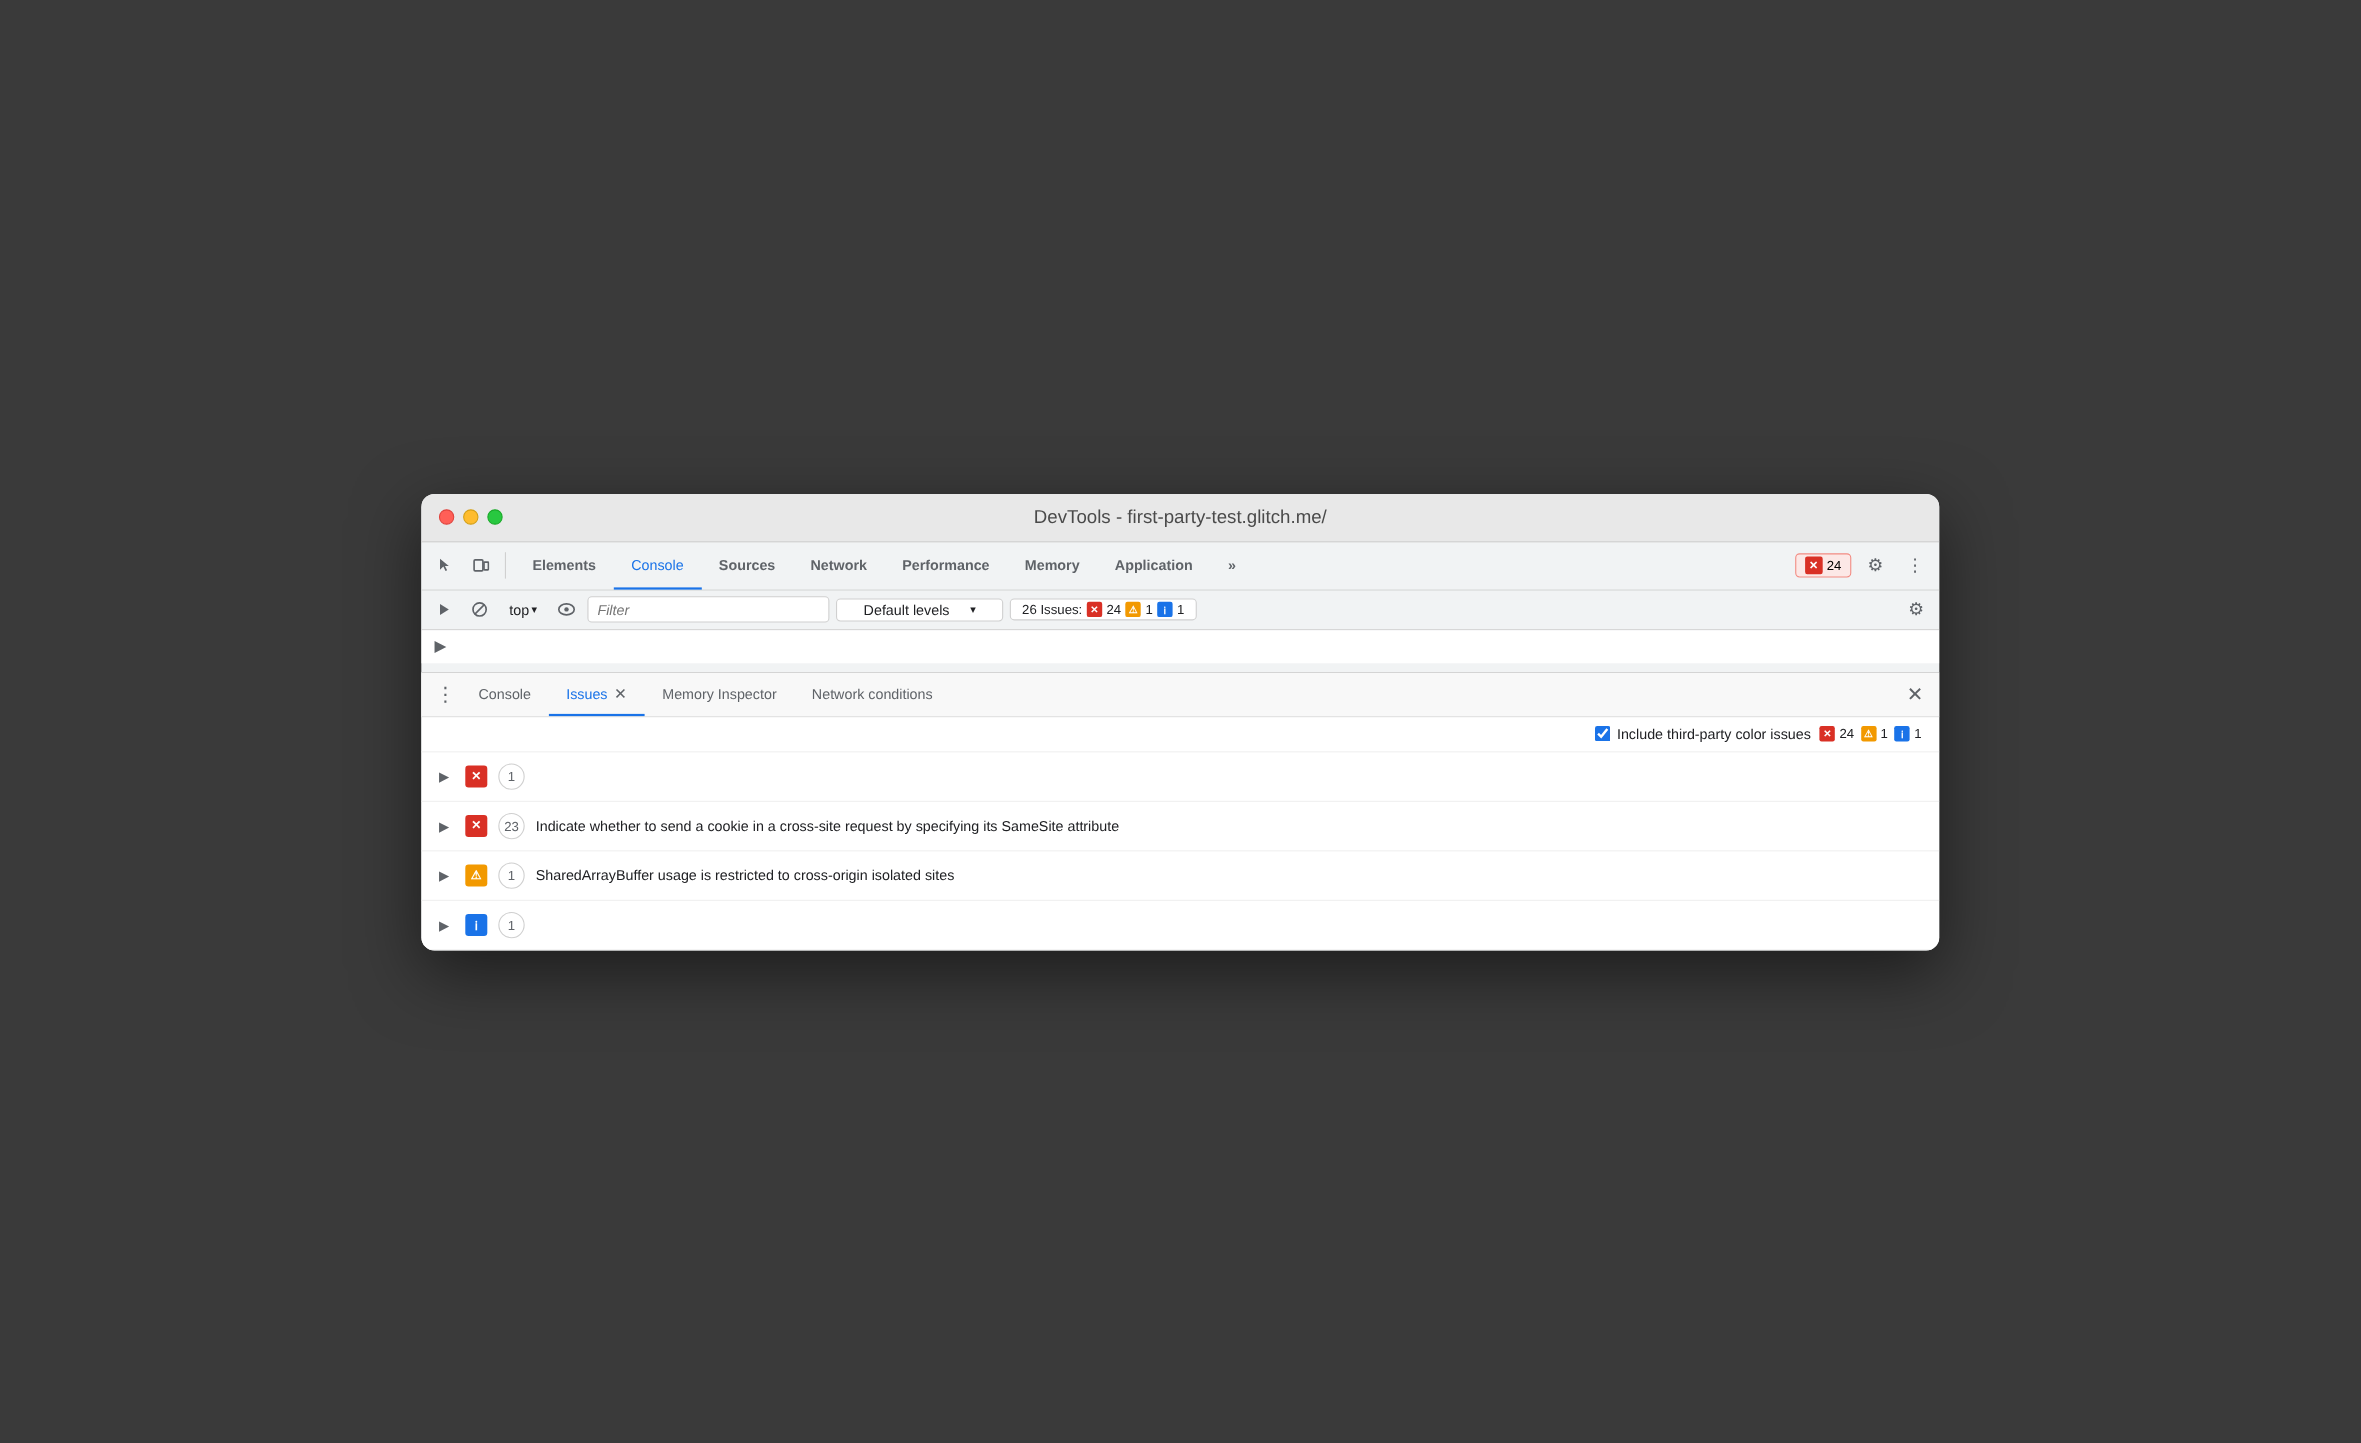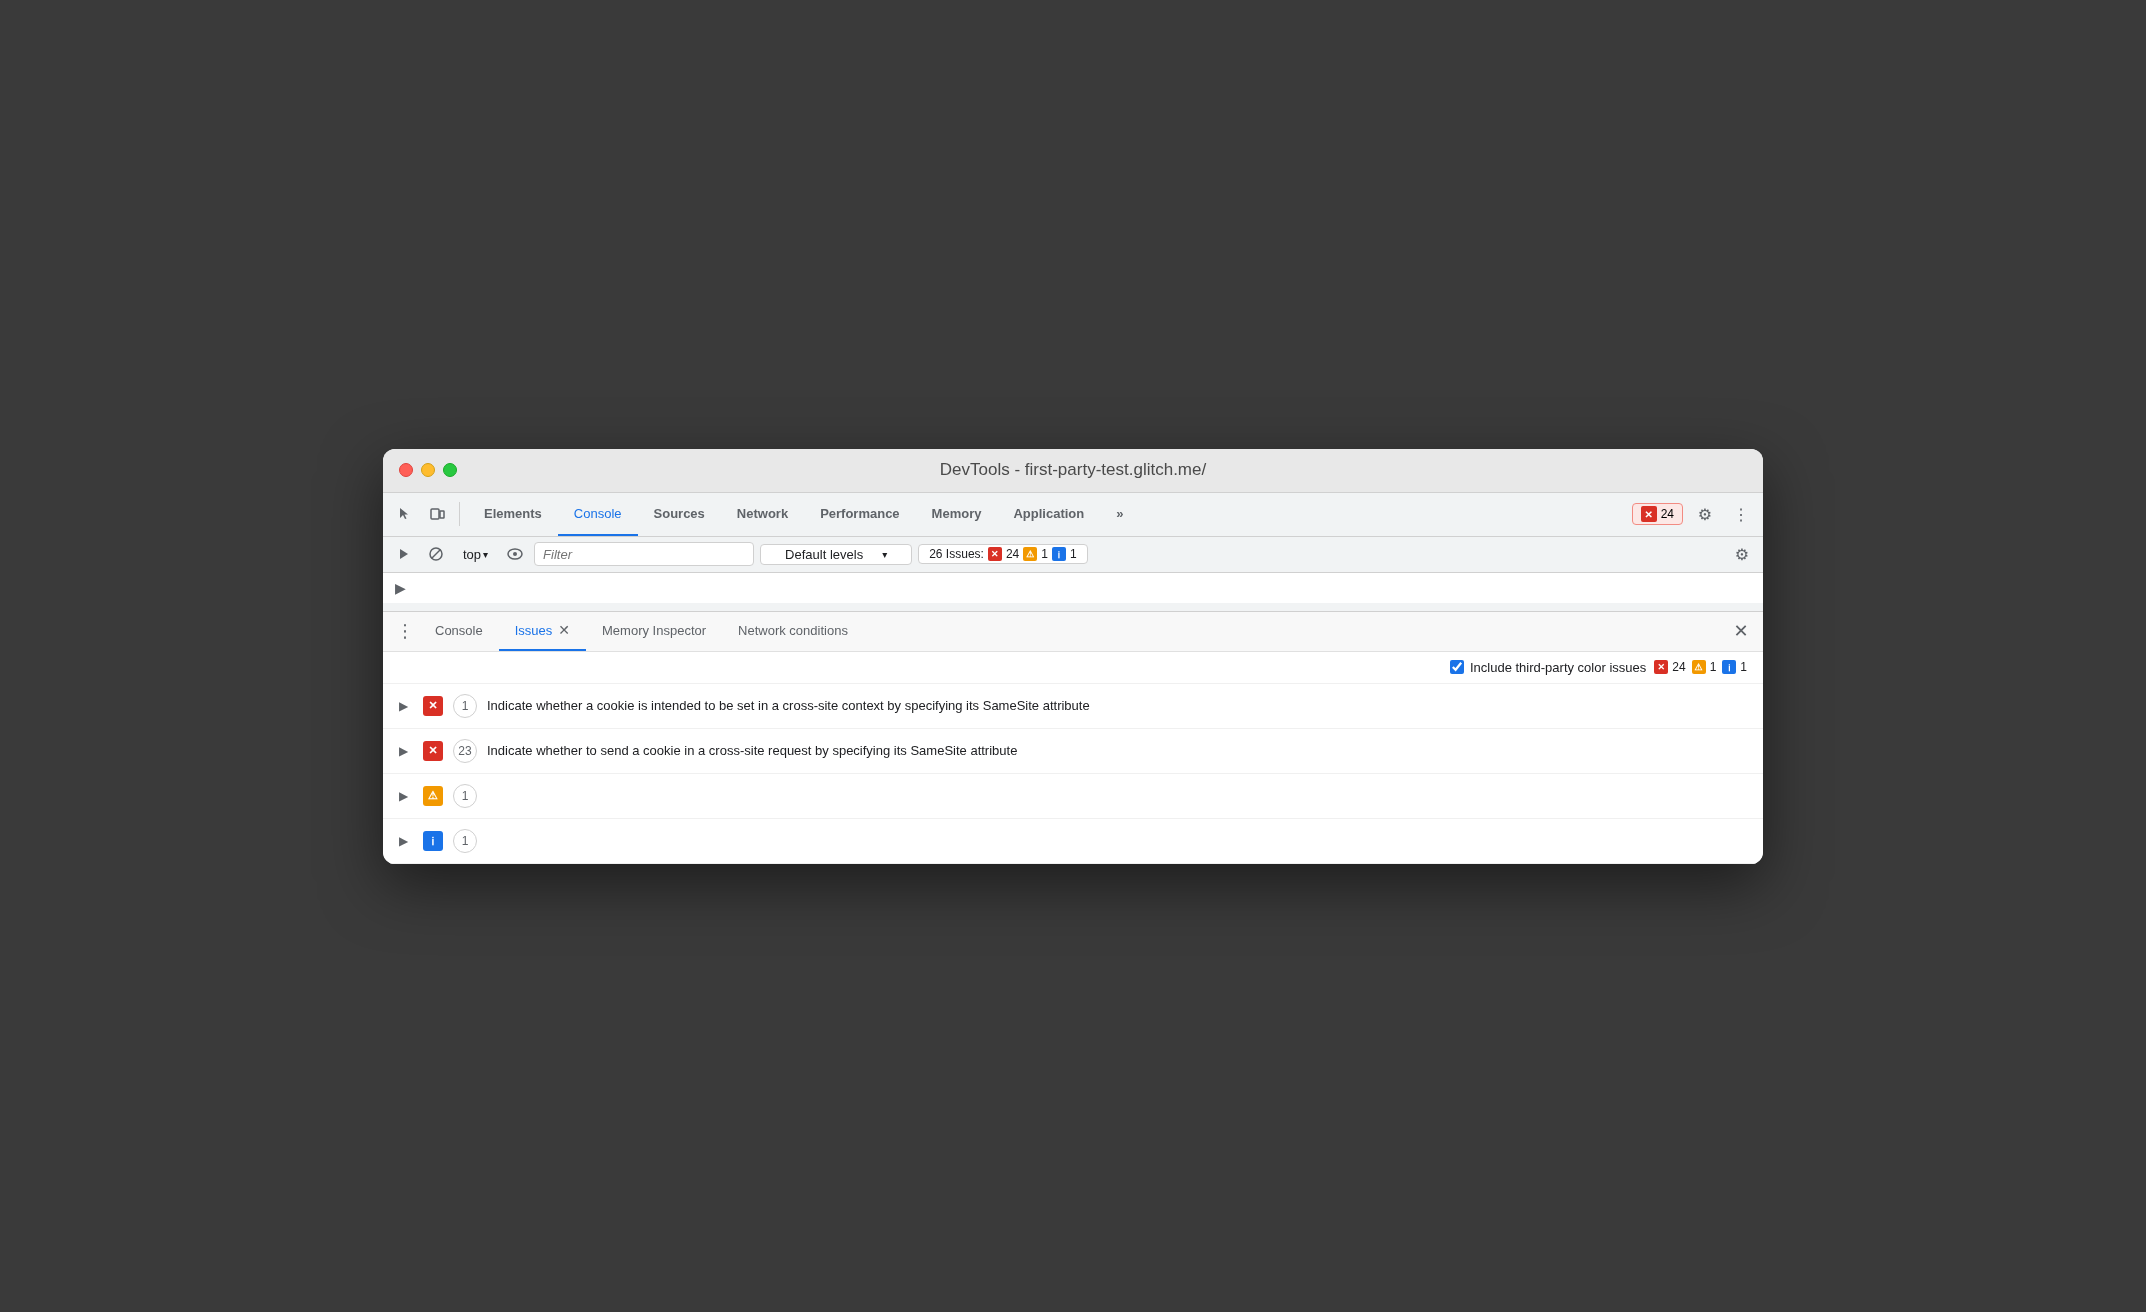--- a/index.html
+++ b/index.html
@@ -529,32 +529,32 @@
           <span>1</span>
         </div>
       </div>
     </div>
 
     <div id="issues-list">
     <div class="issue-row">
     <span class="issue-chevron">▶</span>
     <div class="issue-icon icon-red">✕</div>
     <div class="issue-count-circle">1</div>
-    <span class="issue-text">Indicate whether a cookie is intended to be set in a cross-site context by specifying its SameSite attribute</span>
   </div>
         <div class="issue-row">
     <span class="issue-chevron">▶</span>
     <div class="issue-icon icon-red">✕</div>
     <div class="issue-count-circle">23</div>
     <span class="issue-text">Indicate whether to send a cookie in a cross-site request by specifying its SameSite attribute</span>
   </div>
         <div class="issue-row">
     <span class="issue-chevron">▶</span>
     <div class="issue-icon icon-orange">⚠</div>
     <div class="issue-count-circle">1</div>
+    <span class="issue-text">SharedArrayBuffer usage is restricted to cross-origin isolated sites</span>
   </div>
         <div class="issue-row">
     <span class="issue-chevron">▶</span>
     <div class="issue-icon icon-blue">ℹ</div>
     <div class="issue-count-circle">1</div>
   </div>
       </div>
   </div>
 </div>
 

